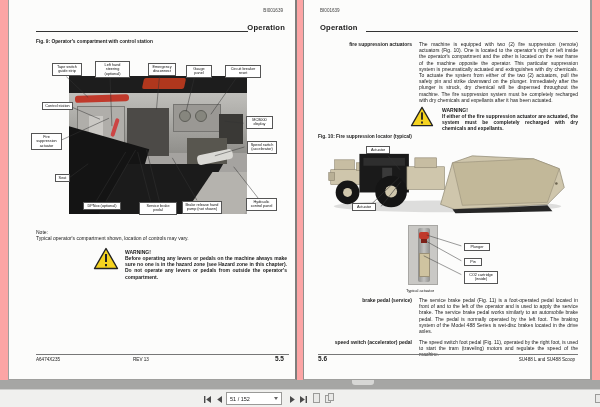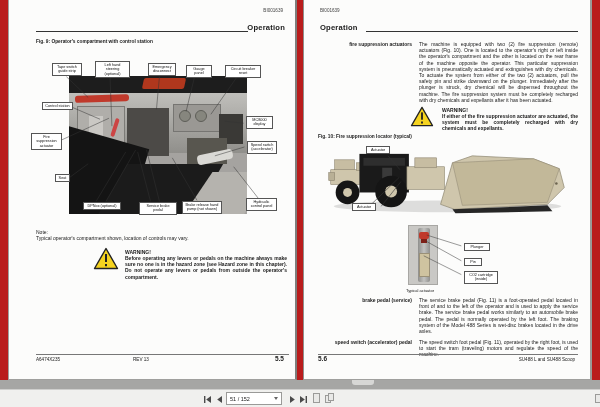--- a/index.html
+++ b/index.html
@@ -1,17 +1,17 @@
 <!DOCTYPE html>
 <html><head>
 <meta charset="utf-8">
 <style>
   * { margin:0; padding:0; box-sizing:border-box; }
   html,body { width:600px; height:407px; }
-  #stage { position:relative; width:600px; height:407px; background:#b91c1c;
+  #stage { position:relative; width:600px; height:407px; background:#fca5a5;
            font-family:"Liberation Sans", sans-serif; overflow:hidden; color:#1a1a1a; }
 
   .page { position:absolute; top:0; height:380px; background:#fcfcfb;
           border:1px solid #a0a09e; border-top:none; }
   #pageL { left:8px;  width:289px; border-right:2px solid #7e7e7c; }
   #pageR { left:303px; width:289px; border-left:1px solid #8f8f8d; border-right:2px solid #9a9a98; }
 
   .abs { position:absolute; }
   .t   { font-size:5px; line-height:6.2px; }
   .tj  { text-align:justify; }

